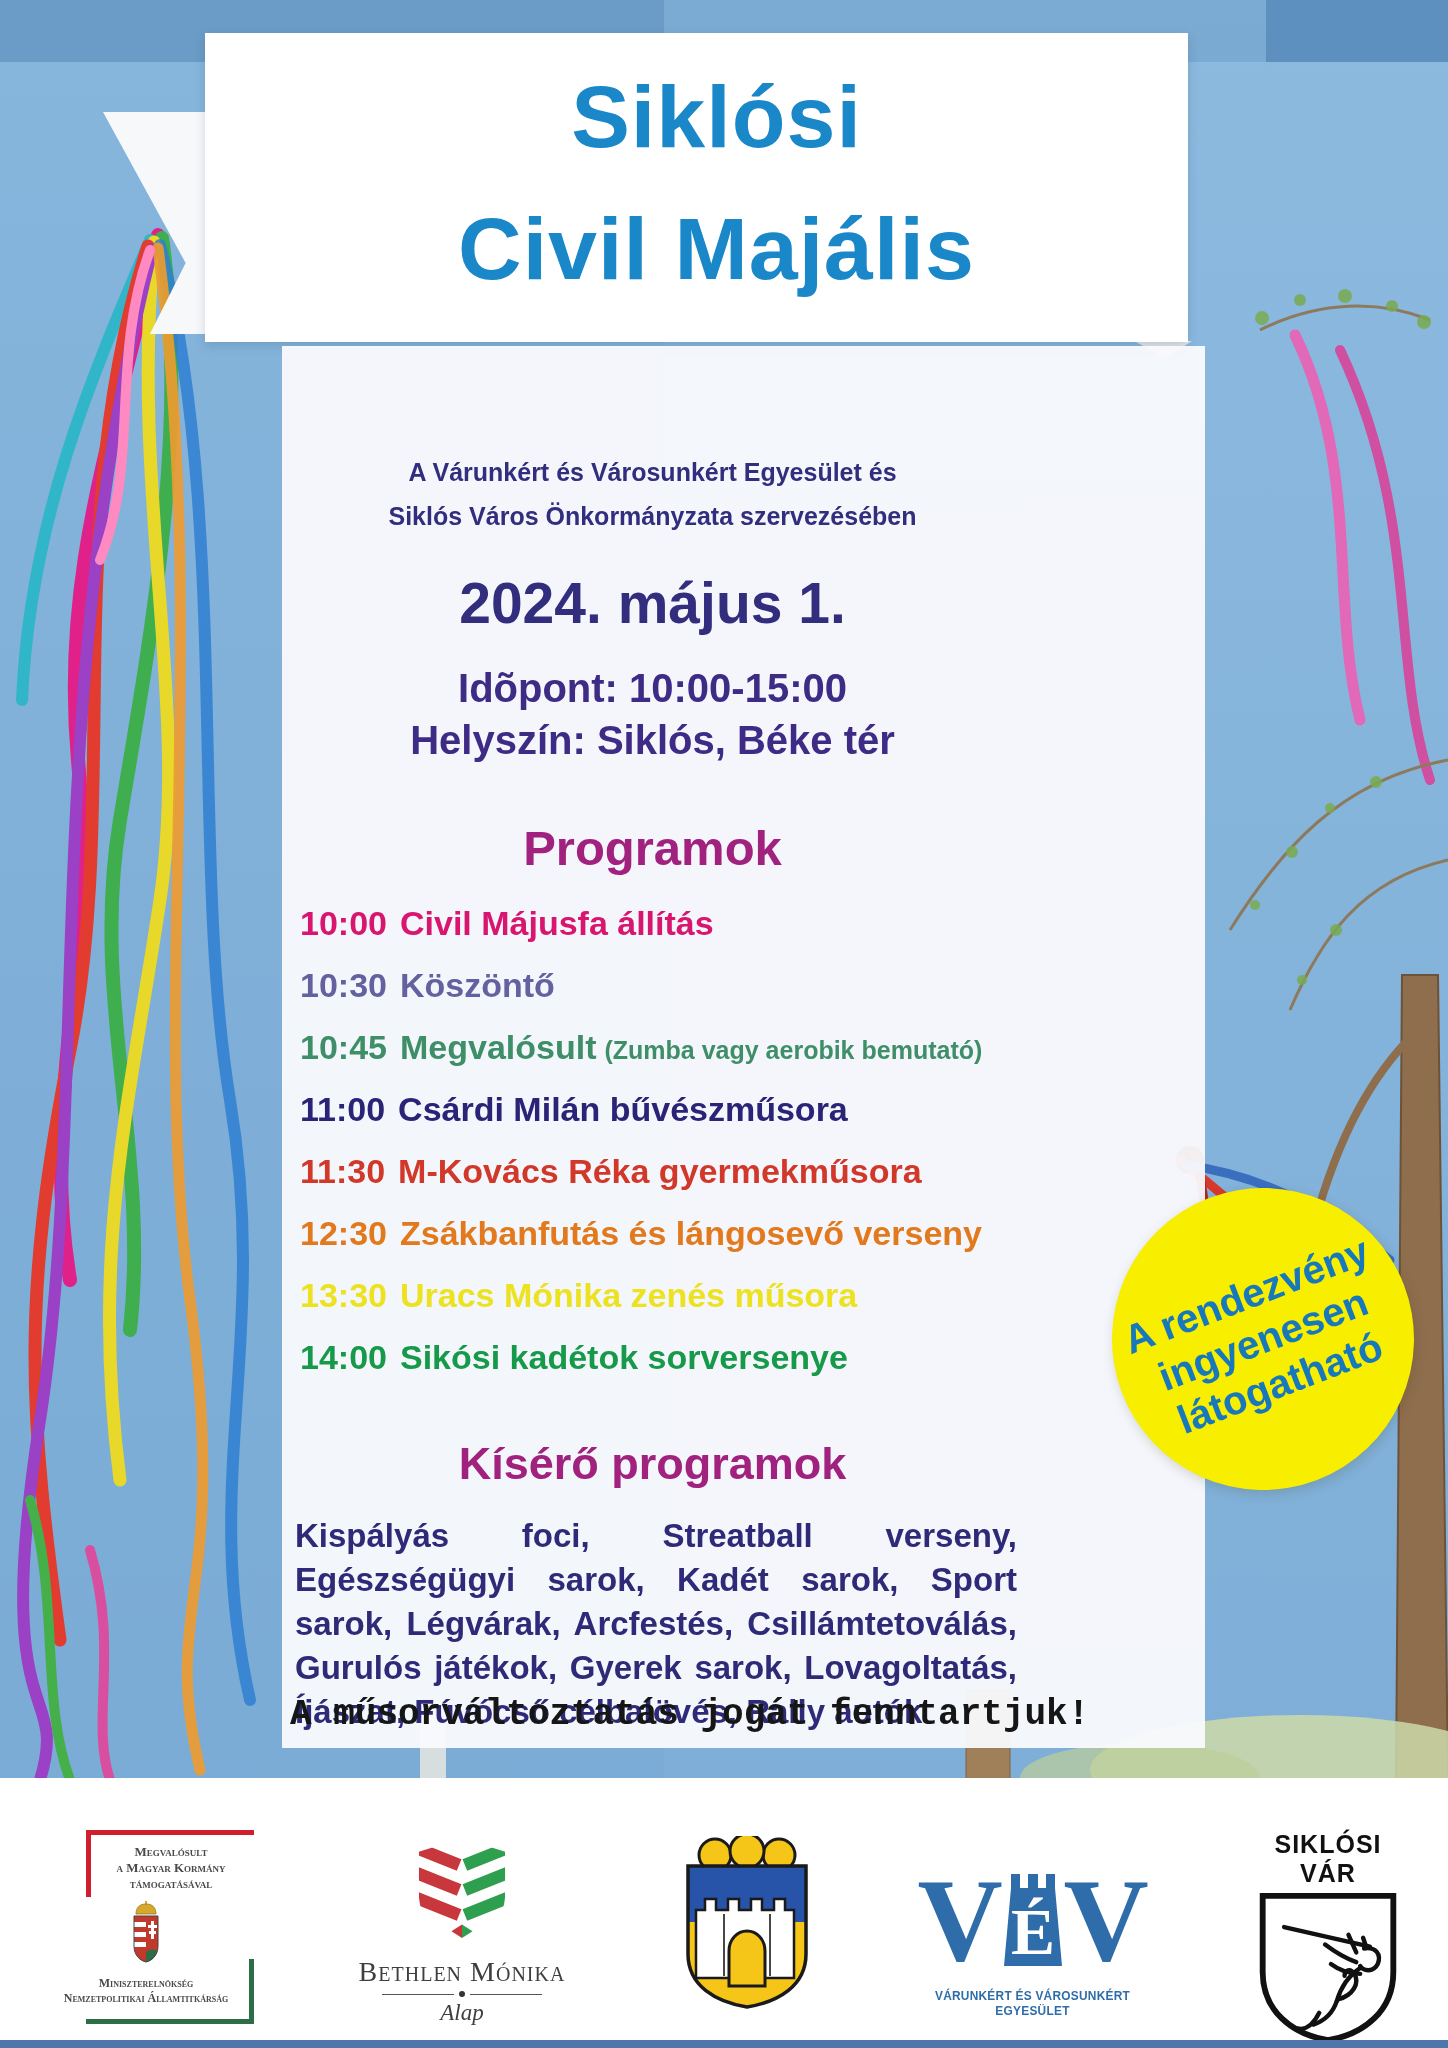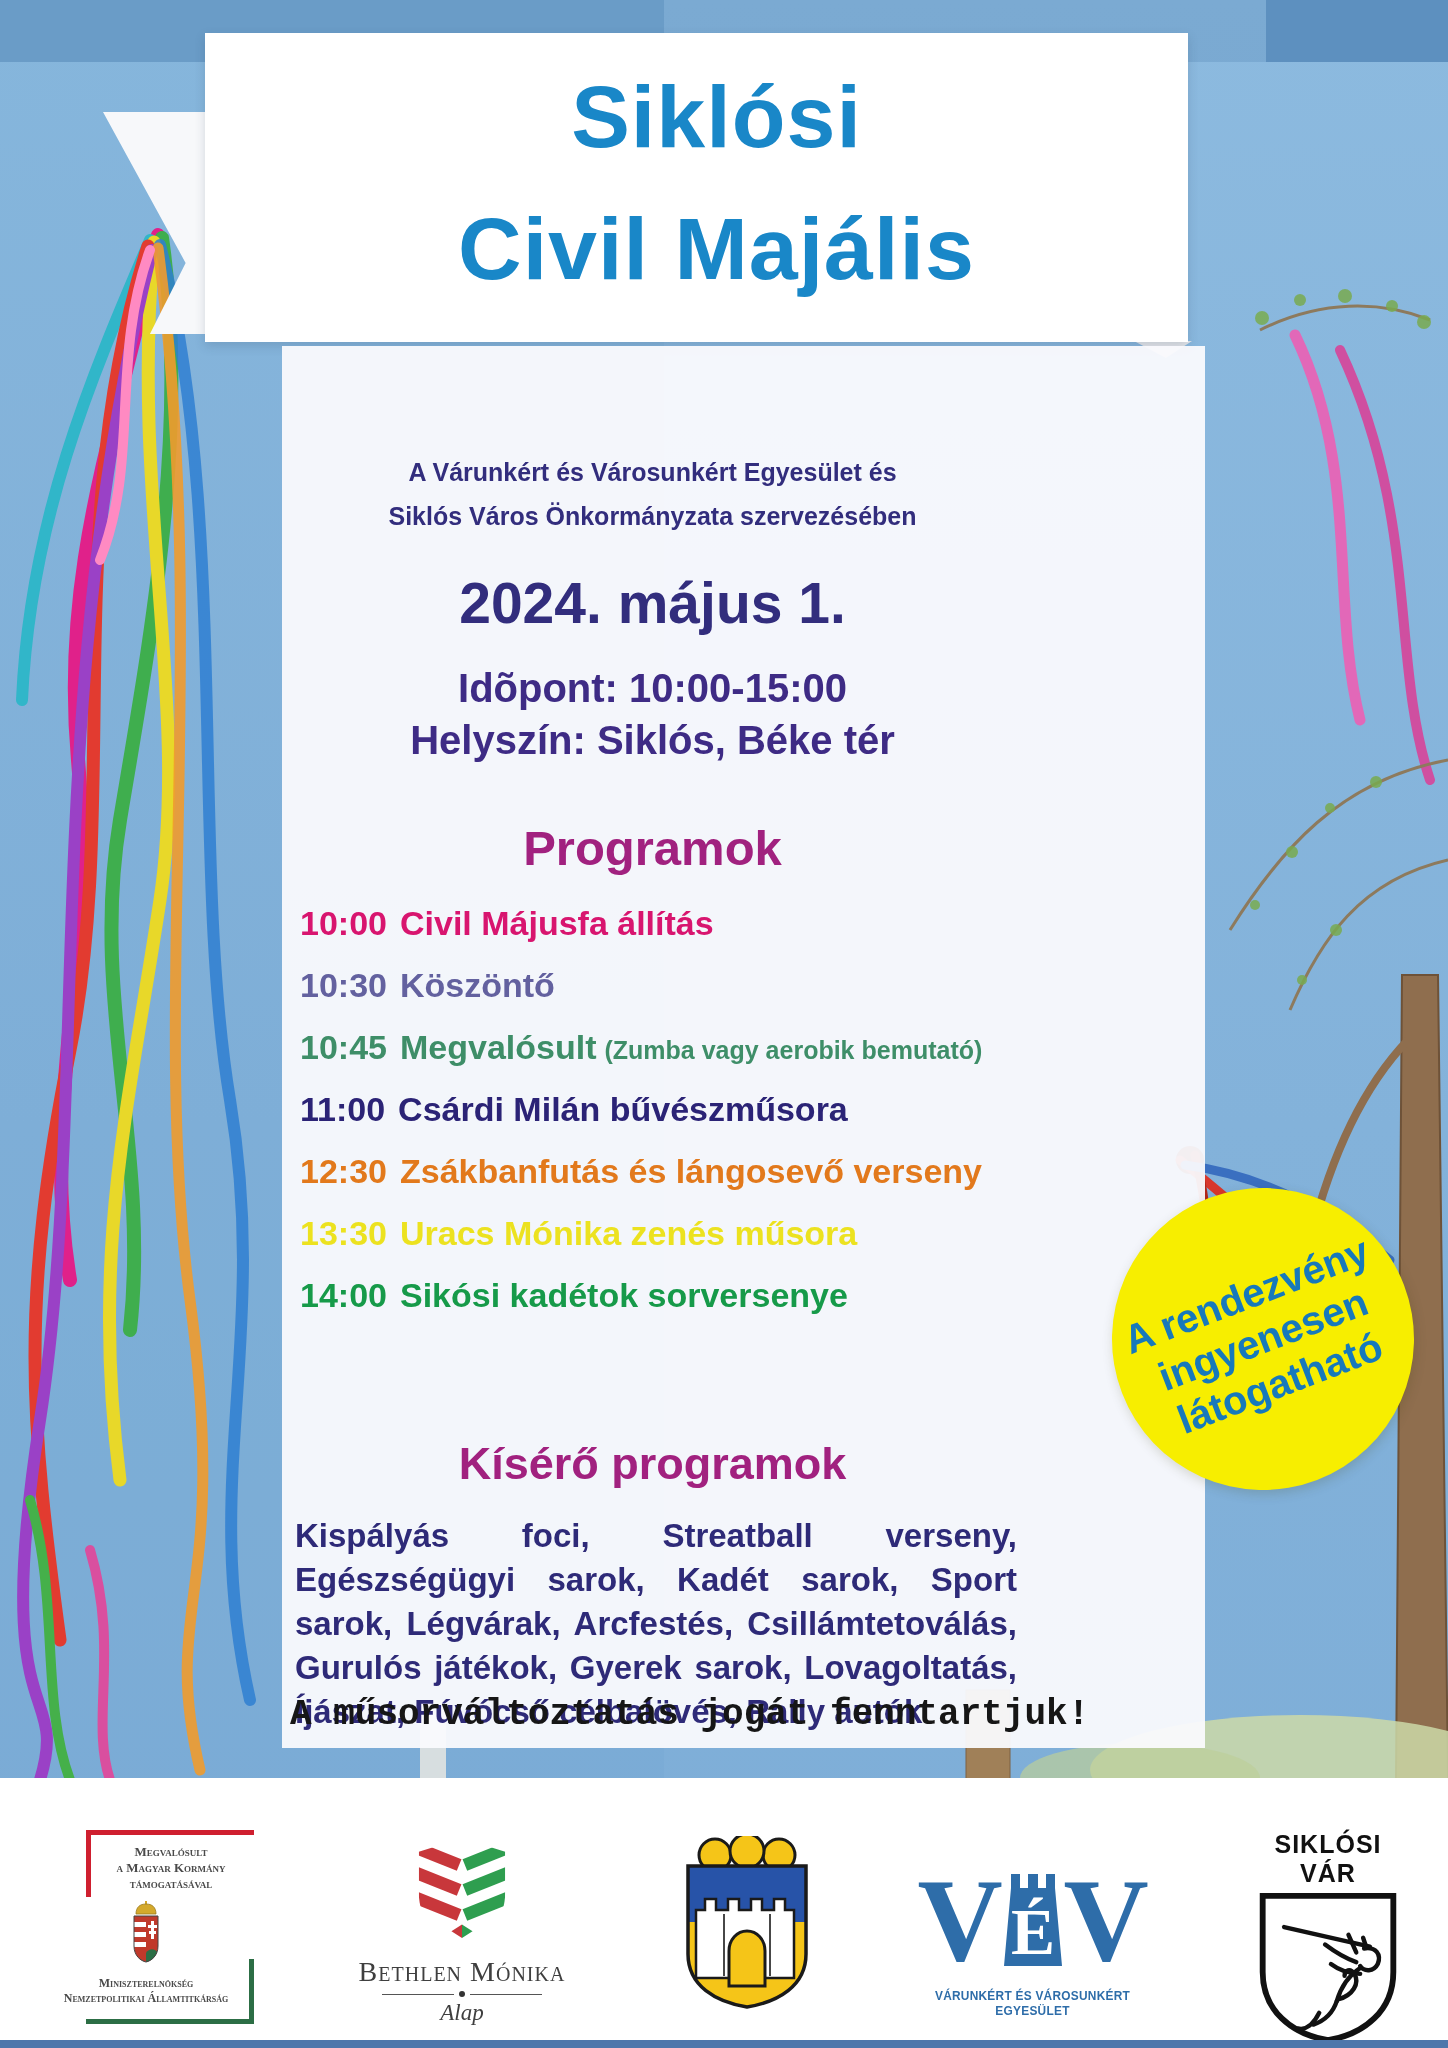--- a/index.html
+++ b/index.html
@@ -157,20 +157,23 @@
       </div>
       <div class="prog-item" style="color: rgb(99, 97, 159);">
         <span class="pt">10:30</span><span class="pn">Köszöntő</span><span class="pnote"></span>
       </div>
       <div class="prog-item" style="color: rgb(62, 142, 104);">
         <span class="pt">10:45</span><span class="pn">Megvalósult</span><span class="pnote">(Zumba vagy aerobik bemutató)</span>
       </div>
       <div class="prog-item" style="color: rgb(43, 35, 118);">
         <span class="pt">11:00</span><span class="pn">Csárdi Milán bűvészműsora</span><span class="pnote"></span>
       </div>
+      <div class="prog-item" style="color: rgb(210, 56, 42);">
+        <span class="pt">11:30</span><span class="pn">M-Kovács Réka gyermekműsora</span><span class="pnote"></span>
+      </div>
       <div class="prog-item" style="color: rgb(226, 121, 28);">
         <span class="pt">12:30</span><span class="pn">Zsákbanfutás és lángosevő verseny</span><span class="pnote"></span>
       </div>
       <div class="prog-item" style="color: rgb(236, 226, 31);">
         <span class="pt">13:30</span><span class="pn">Uracs Mónika zenés műsora</span><span class="pnote"></span>
       </div>
       <div class="prog-item" style="color: rgb(22, 154, 73);">
         <span class="pt">14:00</span><span class="pn">Sikósi kadétok sorversenye</span><span class="pnote"></span>
       </div>
     </div>

